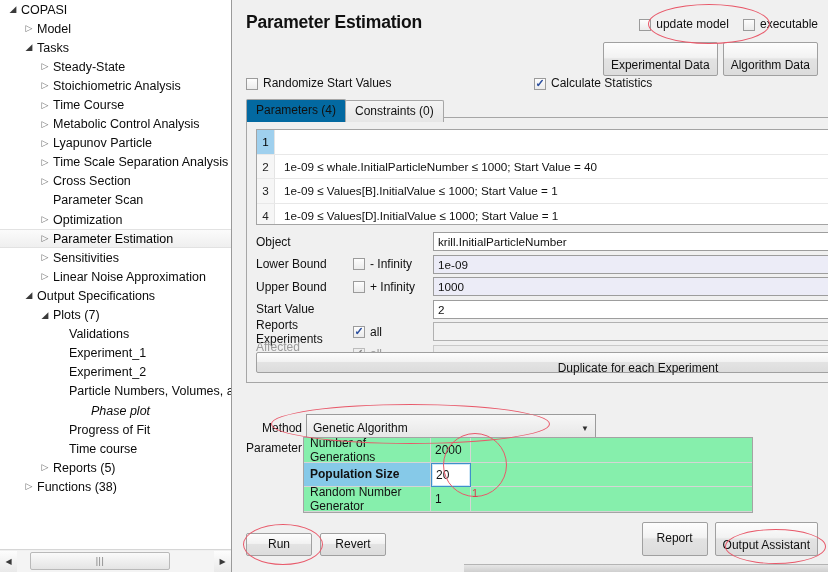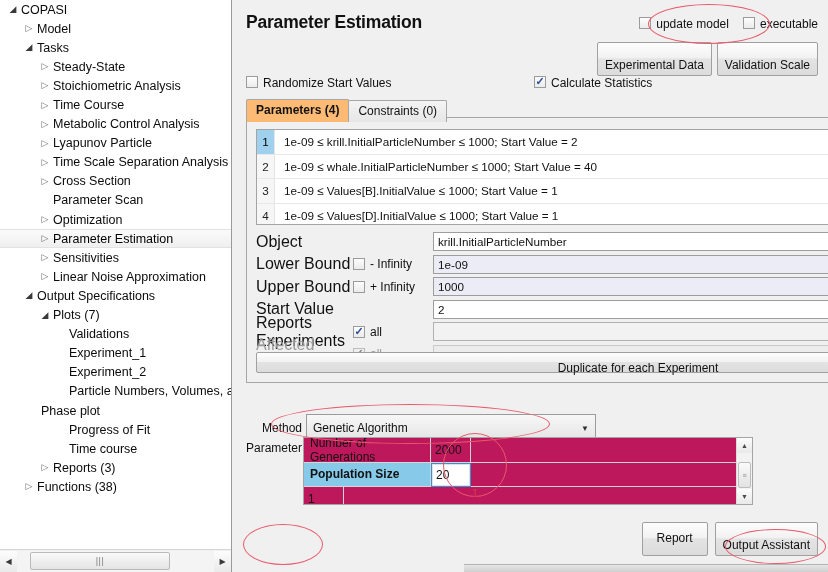--- a/index.html
+++ b/index.html
@@ -132,21 +132,21 @@
   .cb .tick {
     font-size: 11px; color: #2c4f9e; line-height: 1;
     font-weight: bold;
     margin-top: -1px;
   }
   .cb.disabled { background: #eeeeee; border-color: #bcbcbc; }
   .cb.disabled .tick { color: #8a8a8a; }
 
   .checkrow {
     display: flex;
-    align-items: flex-start;
+    align-items: flex-end;
     gap: 5px;
     font-size: 12px;
     color: #111;
   }
 
   .topchecks {
     position: absolute;
     right: 10px; top: 17px;
     display: flex;
     align-items: center;
@@ -192,26 +192,25 @@
     color: #111;
     padding: 3px 9px 4px 9px;
     border: 1px solid #a6a6a6;
     border-bottom: none;
     border-radius: 2px 2px 0 0;
     background: linear-gradient(to bottom,#f4f4f4,#e6e6e6);
     margin-right: -1px;
     box-sizing: border-box;
   }
   .tab.active {
-    background: #fdba74;
+    background: #0369a1;
     border-color: #a6a6a6;
     position: relative;
     z-index: 2;
     padding-bottom: 5px;
-    font-weight: bold;
   }
 
   .groupbox {
     position: absolute;
     left: 14px; top: 117px;
     width: 786px;
     height: 266px;
     border: 1px solid #a6a6a6;
     background: #f0f0f0;
     box-sizing: border-box;
@@ -290,21 +289,21 @@
   }
   .frow {
     display: flex;
     align-items: center;
     height: 21px;
     margin-bottom: 1.5px;
   }
   .flabel {
     width: 97px;
     flex: 0 0 97px;
-    font-size: 16px;
+    font-size: 12px;
     color: #111;
   }
   .flabel.dim { color: #9a9a9a; }
   .finf {
     width: 80px;
     flex: 0 0 80px;
     display: flex;
     align-items: center;
     gap: 5px;
     font-size: 12px;
@@ -376,26 +375,27 @@
   .paramlabel {
     position: absolute;
     left: 14px; top: 441px;
     font-size: 12px;
     color: #111;
   }
   .ptable {
     position: absolute;
     left: 71px; top: 437px;
     width: 450px;
-    height: 68px;
-    background: #be185d;
+    height: 76px;
+    background: #86efac;
     border: 1px solid #a4a4a4;
     box-sizing: border-box;
     display: flex;
     overflow: hidden;
+    flex-direction: column;
   }
   .ptable-rows { flex: 1; }
   .ptrow {
     display: flex;
     height: 24.5px;
     align-items: stretch;
     font-size: 12px;
     color: #111;
     box-sizing: border-box;
   }
@@ -555,35 +555,35 @@
           <span class="lbl">Experiment_1</span>
         </div>
         <div class="tree-node" style="padding-left: 54px;">
           <span class="twisty"></span>
           <span class="lbl">Experiment_2</span>
         </div>
         <div class="tree-node" style="padding-left: 54px;">
           <span class="twisty"></span>
           <span class="lbl">Particle Numbers, Volumes, and</span>
         </div>
-        <div class="tree-node" style="padding-left: 26px;">
+        <div class="tree-node" style="padding-left: 76px; font-style: italic;">
           <span class="twisty"></span>
           <span class="lbl">Phase plot</span>
         </div>
         <div class="tree-node" style="padding-left: 54px;">
           <span class="twisty"></span>
           <span class="lbl">Progress of Fit</span>
         </div>
         <div class="tree-node" style="padding-left: 54px;">
           <span class="twisty"></span>
           <span class="lbl">Time course</span>
         </div>
         <div class="tree-node" style="padding-left: 38px;">
           <span class="twisty">▷</span>
-          <span class="lbl">Reports (3)</span>
+          <span class="lbl">Reports (5)</span>
         </div>
         <div class="tree-node" style="padding-left: 22px;">
           <span class="twisty">▷</span>
           <span class="lbl">Functions (38)</span>
         </div>
       </div>
 
     <div class="hscroll">
       <div class="arrow">◀</div>
       <div class="track">
@@ -605,21 +605,21 @@
         <span>update model</span>
       </label>
       <label class="checkrow">
         <span class="cb"></span>
         <span>executable</span>
       </label>
     </div>
 
     <div class="topbuttons">
       <button class="btn">Experimental Data</button>
-      <button class="btn">Validation Scale</button>
+      <button class="btn">Algorithm Data</button>
     </div>
 
     <label class="checkrow row-randomize">
       <span class="cb"></span>
       <span>Randomize Start Values</span>
     </label>
 
     <label class="checkrow row-calcstats">
       <span class="cb">
         <span class="tick">✓</span>
@@ -631,21 +631,20 @@
         <div class="tab active">Parameters (4)</div>
         <div class="tab">Constraints (0)</div>
       </div>
 
     <div class="groupbox">
 
       <div class="plist">
         <div class="plist-rows" id="plist-rows">
             <div class="plist-row selected">
               <div class="num">1</div>
-              <div class="txt">1e-09 ≤ krill.InitialParticleNumber ≤ 1000; Start Value = 2</div>
             </div>
             <div class="plist-row">
               <div class="num">2</div>
               <div class="txt">1e-09 ≤ whale.InitialParticleNumber ≤ 1000; Start Value = 40</div>
             </div>
             <div class="plist-row">
               <div class="num">3</div>
               <div class="txt">1e-09 ≤ Values[B].InitialValue ≤ 1000; Start Value = 1</div>
             </div>
             <div class="plist-row">
@@ -741,31 +740,36 @@
             <div class="c1">Number of Generations</div>
             <div class="c2">2000</div>
             <div class="c3"></div>
           </div>
           <div class="ptrow selected">
             <div class="c1">Population Size</div>
             <div class="c2">20</div>
             <div class="c3"></div>
           </div>
           <div class="ptrow">
+            <div class="c1">Random Number Generator</div>
             <div class="c2">1</div>
             <div class="c3"></div>
           </div>
         </div>
       <div class="vscroll">
         <div class="va">▲</div>
         <div class="vthumb" style="top:24px;height:26px;">≡</div>
         <div class="va bot">▼</div>
       </div>
     </div>
 
+    <div class="bottombar-left">
+      <button class="btn wide">Run</button>
+      <button class="btn wide">Revert</button>
+    </div>
 
     <div class="bottombar-right">
       <button class="btn wide">Report</button>
       <button class="btn">Output Assistant</button>
     </div>
 
     <div class="bottom-strip"></div>
   </div>
 
   <div class="ellipse" style="left:648px; top:4px; width:120px; height:38px;"></div>

